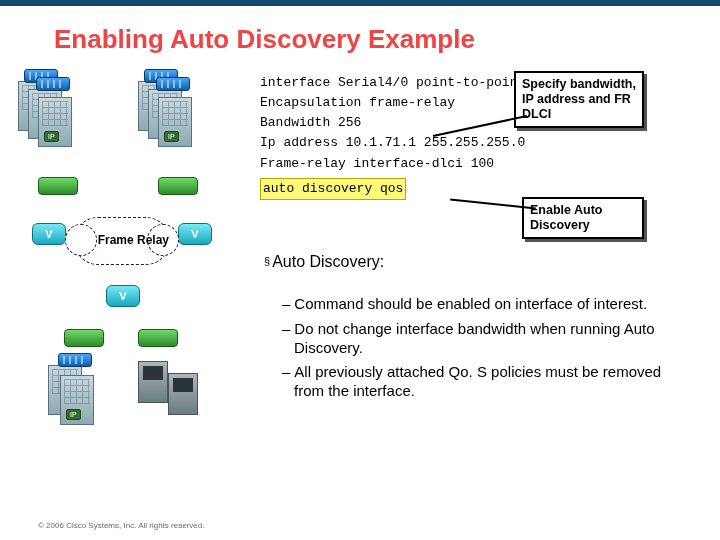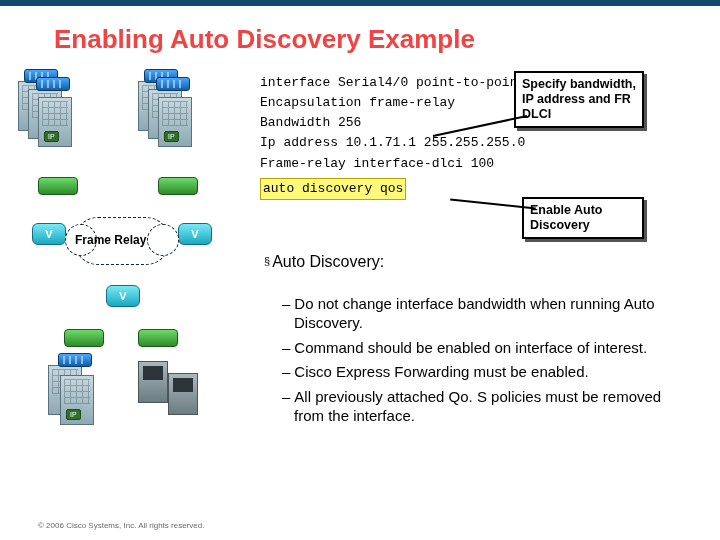--- a/index.html
+++ b/index.html
@@ -75,21 +75,21 @@
     background:linear-gradient(180deg,#79e9f7,#1aa8bf);
     border:1px solid #0c6f82; border-radius:6px;
     position:absolute;
     display:flex;align-items:center;justify-content:center;
     color:#fff; font-size:11px; font-weight:bold;
   }
   .cloud{
     position:absolute; width:96px; height:48px;
     background:#fff;
     border:1px dashed #123; border-radius:28px;
-    display:flex;align-items:center;justify-content:flex-start;
+    display:flex;align-items:center;justify-content:flex-end;
     text-align:center;
     font-size:12px; font-weight:bold; line-height:1.1;
   }
   .cloud::before,.cloud::after{
     content:""; position:absolute; background:#fff;
     border:1px dashed #123; border-radius:50%;
   }
   .cloud::before{ width:30px;height:30px; left:-10px; top:6px;}
   .cloud::after { width:30px;height:30px; right:-10px;top:6px;}
   .server{
@@ -229,22 +229,21 @@
 
   <div class="callout callout1">Specify bandwidth, IP address and FR DLCI</div>
   <span class="connector" style="left:432px; top:52px; width:96px; transform:rotate(-12deg);"></span>
 
   <div class="callout callout2">Enable Auto Discovery</div>
   <span class="connector" style="left:450px; top:130px; width:86px; transform:rotate(6deg);"></span>
 
   <div class="bullets">
     <h4><span class="sq">§</span><span>Auto Discovery:</span></h4>
     <ul>
+      <li>Command should be enabled on interface of interest.</li>
       <li>Do not change interface bandwidth when running Auto Discovery.</li>
-      <li>Command should be enabled on interface of interest.</li>
-      <li>Cisco Express Forwarding must be enabled.</li>
       <li>All previously attached Qo. S policies must be removed from the interface.</li>
     </ul>
   </div>
 
 </div>
 
 <div class="footer">© 2006 Cisco Systems, Inc. All rights reserved.</div>
 
 </body></html>

